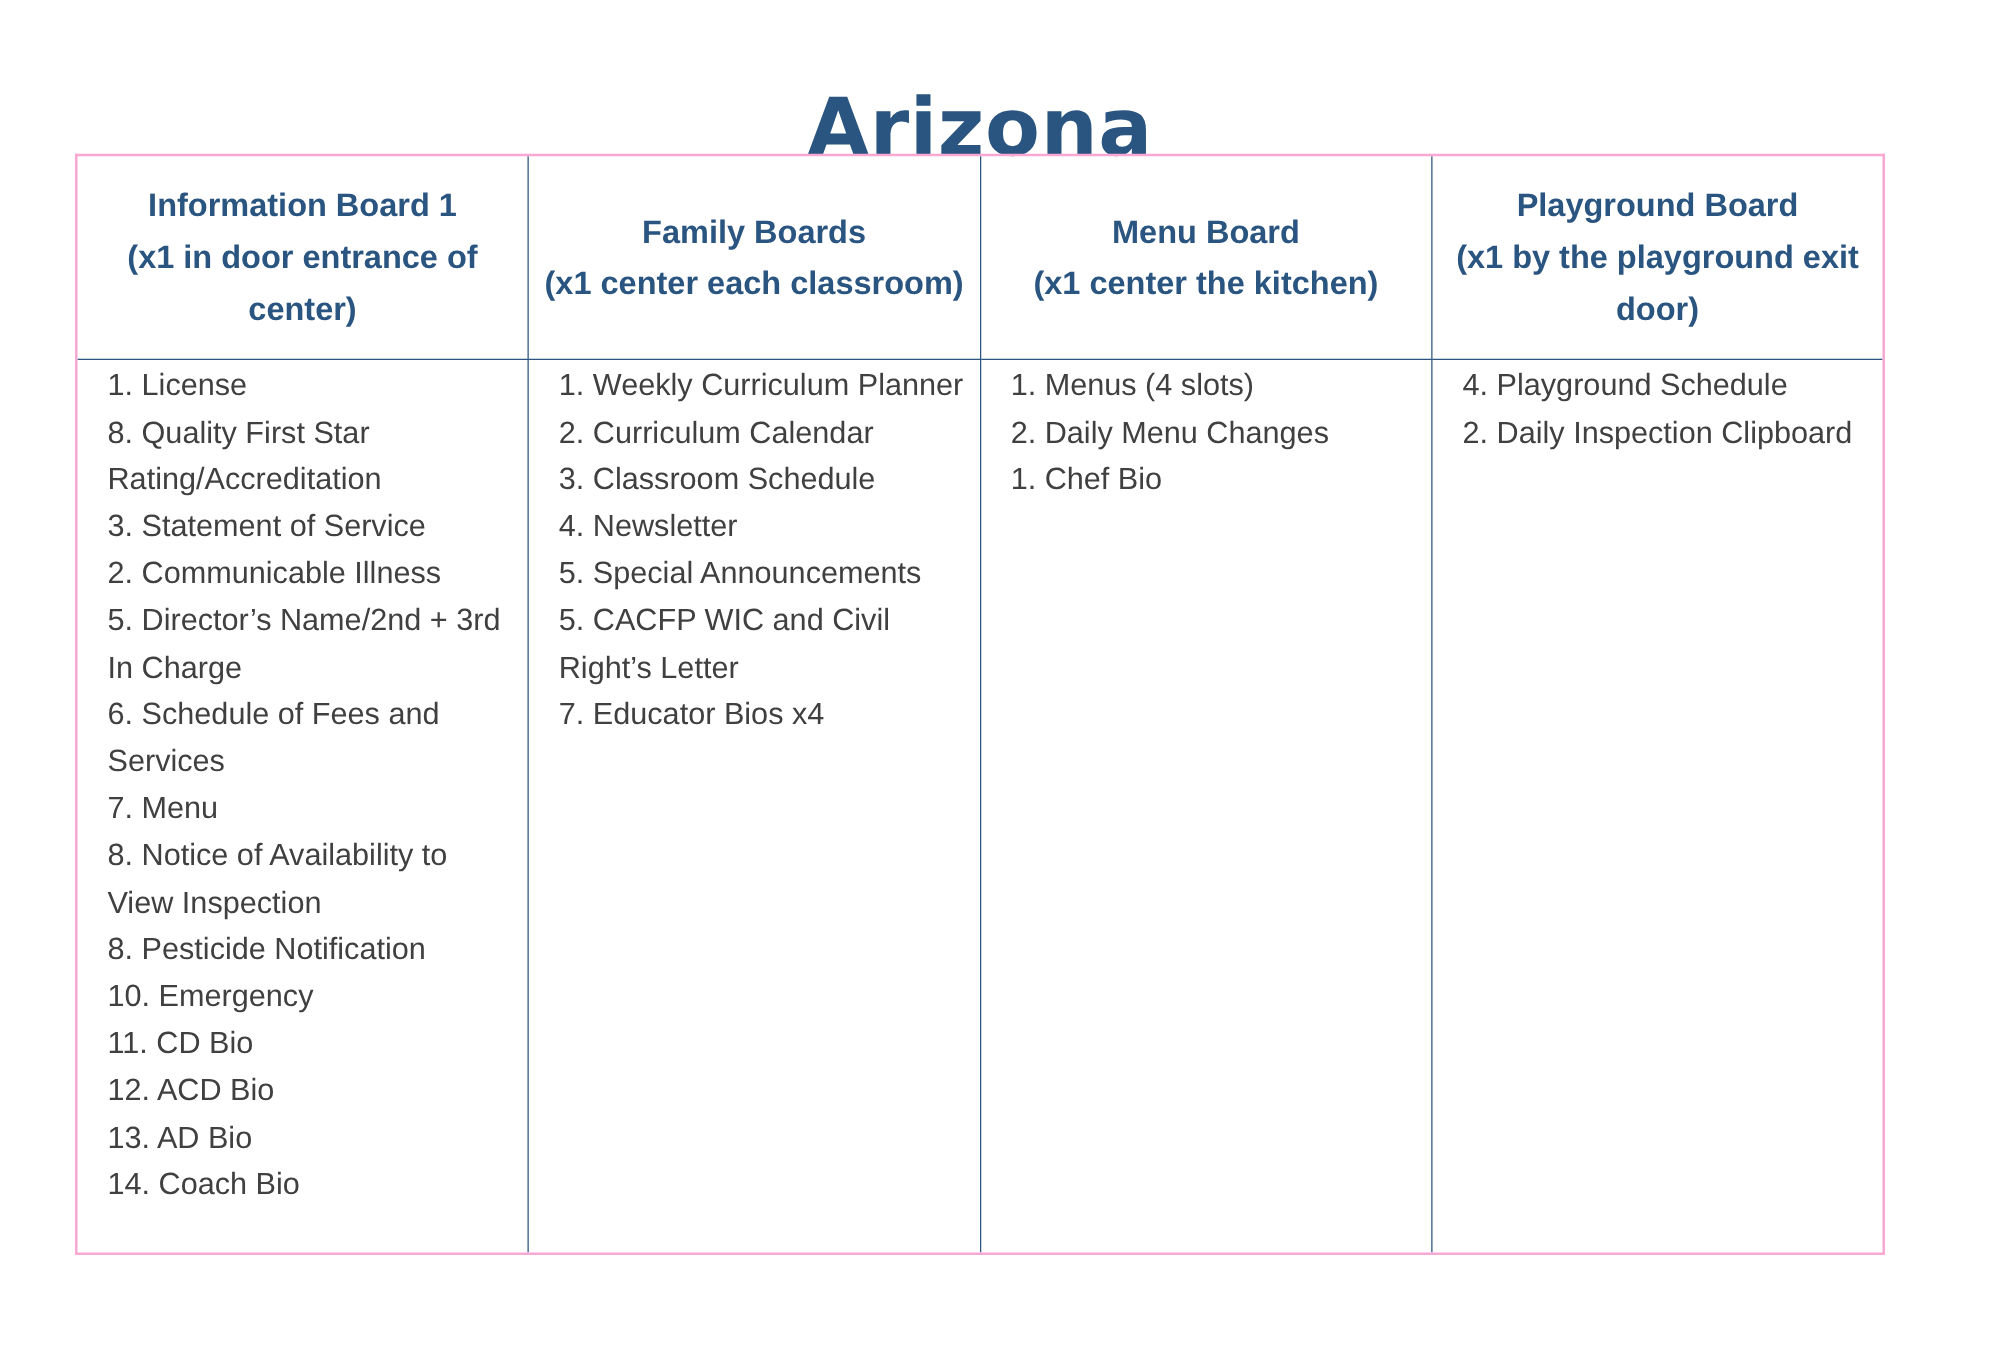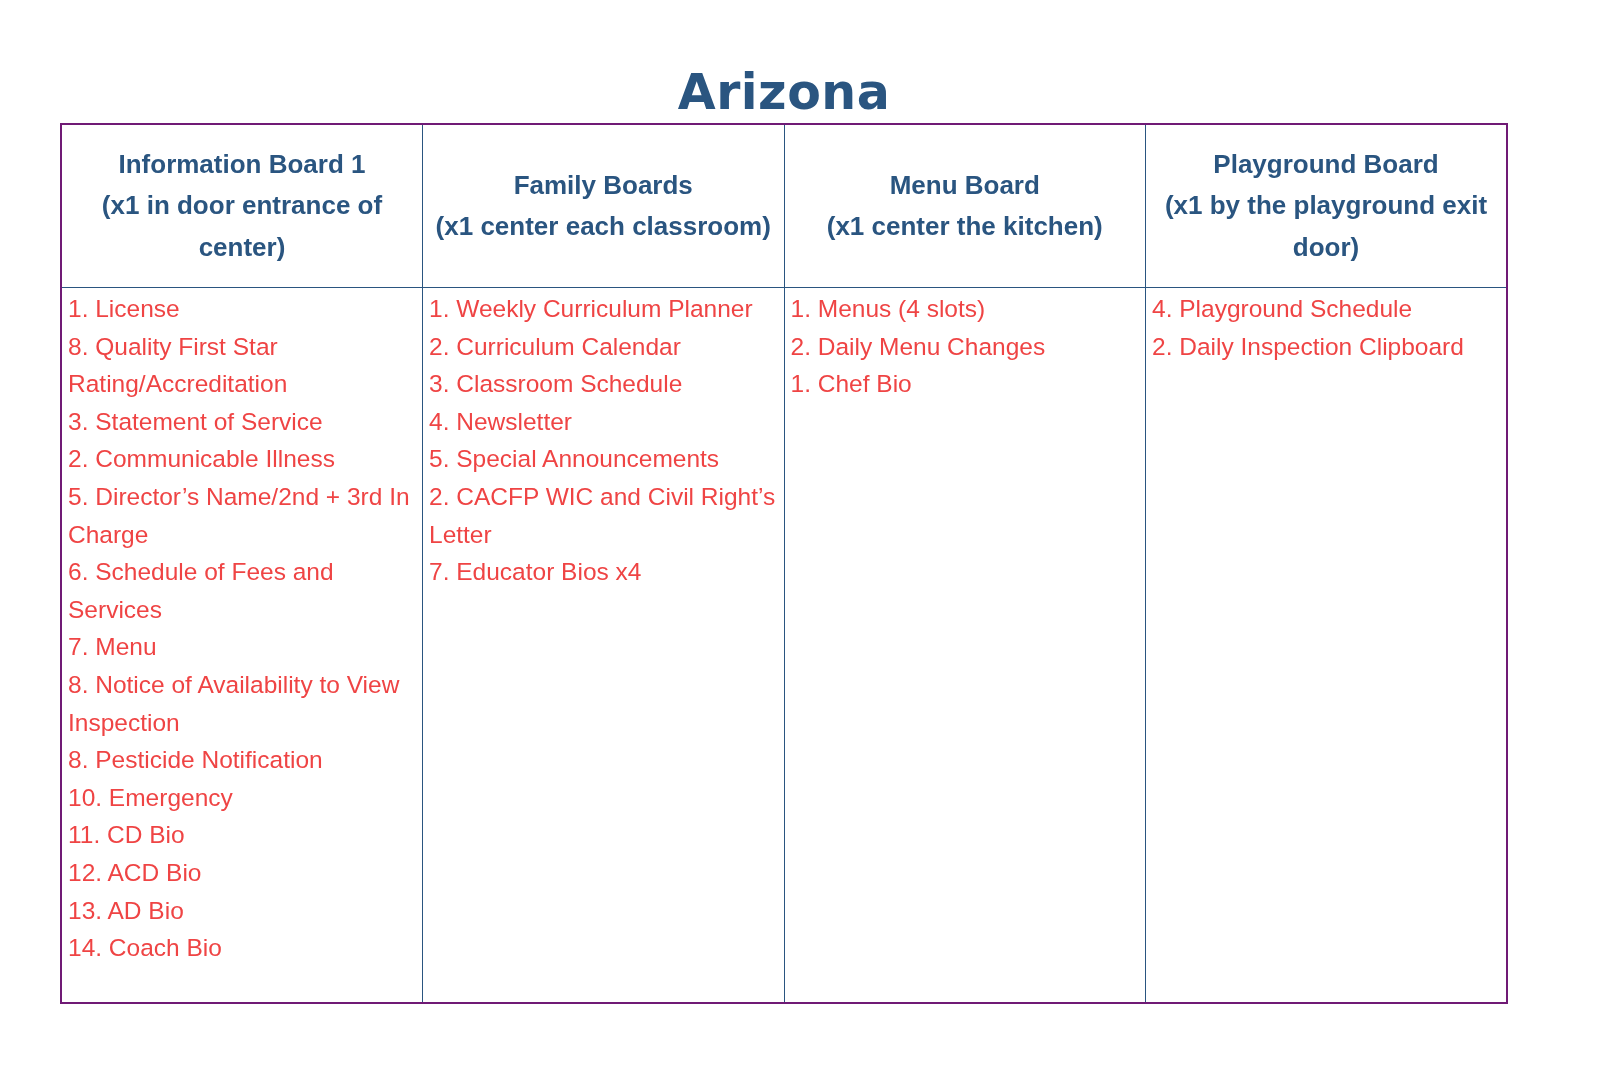--- a/index.html
+++ b/index.html
@@ -15,56 +15,56 @@
       font-family: "Liberation Sans", "DejaVu Sans", sans-serif;
     }
     .page-title {
       position: absolute;
       left: 0;
       top: 28px;
       width: 1568px;
       text-align: center;
       font-family: "DejaVu Sans", "Liberation Sans", sans-serif;
       font-weight: bold;
-      font-size: 49px;
+      font-size: 64px;
       line-height: 64px;
       color: #2a5580;
       letter-spacing: 0.5px;
     }
     .board-table {
       position: absolute;
       left: 60px;
       top: 123px;
       width: 1448px;
       height: 881px;
       border-collapse: collapse;
       table-layout: fixed;
-      border: 2px solid #701a75;
+      border: 2px solid #f9a8d4;
     }
     .board-table th,
     .board-table td {
       border: 1.5px solid #2a5580;
     }
     .board-table th {
       height: 162px;
       padding: 0 4px;
       text-align: center;
       vertical-align: middle;
       color: #2a5580;
       font-weight: bold;
       font-size: 26px;
       line-height: 41.5px;
     }
     .board-table th .hdr-line {
       display: block;
     }
     .board-table td {
       vertical-align: top;
-      padding: 2px 6px 0 6px;
-      color: #ef4444;
+      padding: 2px 6px 0 24px;
+      color: #404040;
       font-size: 24.5px;
       line-height: 37.6px;
     }
     .item-list {
       list-style: none;
       margin: 0;
       padding: 0;
     }
     .item-list li {
       margin: 0;
@@ -124,21 +124,21 @@
           <li>14. Coach Bio</li>
         </ul>
       </td>
       <td>
         <ul class="item-list">
           <li>1. Weekly Curriculum Planner</li>
           <li>2. Curriculum Calendar</li>
           <li>3. Classroom Schedule</li>
           <li>4. Newsletter</li>
           <li>5. Special Announcements</li>
-          <li>2. CACFP WIC and Civil Right’s Letter</li>
+          <li>5. CACFP WIC and Civil Right’s Letter</li>
           <li>7. Educator Bios x4</li>
         </ul>
       </td>
       <td>
         <ul class="item-list">
           <li>1. Menus (4 slots)</li>
           <li>2. Daily Menu Changes</li>
           <li>1. Chef Bio</li>
         </ul>
       </td>

